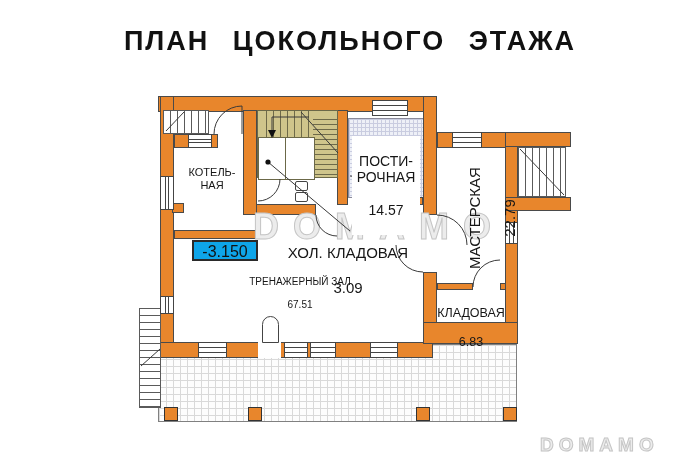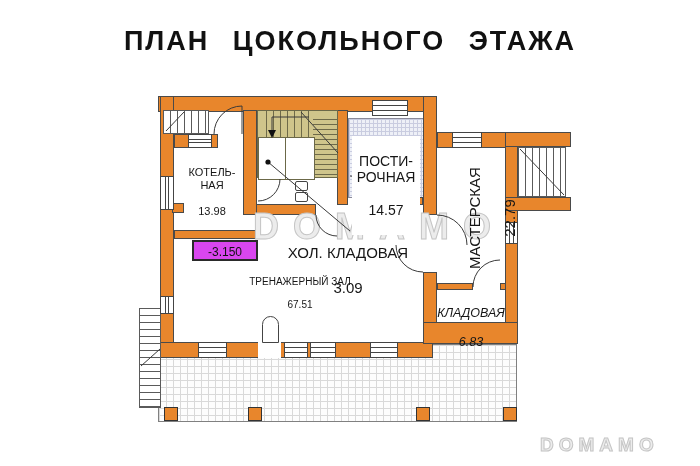--- a/index.html
+++ b/index.html
@@ -26,22 +26,22 @@
          box-sizing:border-box;z-index:3;}
   .olive .band{position:absolute;left:2px;top:0;width:53px;height:26px;
         background-image:repeating-linear-gradient(to right,transparent 0 6px,#6e6a49 6px 7px);}
   .olive .col{position:absolute;left:55px;top:4px;width:25px;height:63px;
         background-image:repeating-linear-gradient(to bottom,transparent 0 4px,#6e6a49 4px 5px);}
   .olive .land{position:absolute;left:26px;top:26px;width:29px;height:41px;background:#fff;border:1px solid #6b6848;}
   .olive .pan{position:absolute;left:0;top:26px;width:26px;height:41px;background:#fff;border:1px solid #6b6848;}
   .lbl{position:absolute;z-index:7;color:#161616;text-align:center;line-height:1.18;white-space:pre-line;}
   .lbl .nm{display:block;}
   .lbl .ar{display:block;}
-  .elev{position:absolute;left:192px;top:240px;width:66px;height:21px;border:2px solid #2a2a2a;background:#d946ef;
-        z-index:7;font-size:12px;color:#111;text-align:center;line-height:20px;box-sizing:border-box;}
+  .elev{position:absolute;left:192px;top:240px;width:66px;height:21px;border:2px solid #2a2a2a;background:#0ea5e9;
+        z-index:7;font-size:16px;color:#111;text-align:center;line-height:20px;box-sizing:border-box;}
   .wm{position:absolute;z-index:5;font-weight:bold;color:#ececec;-webkit-text-stroke:1px #c5c5c5;white-space:nowrap;}
   .wmC{left:253px;top:206px;font-size:36px;letter-spacing:14px;}
   .wmR{left:540px;top:434px;font-size:19px;letter-spacing:5px;}
   .eq{position:absolute;background:#fff;border:1px solid #444;border-radius:2px;box-sizing:border-box;z-index:5;}
   .leaf{position:absolute;left:262px;top:316px;width:17px;height:27px;background:#fff;border:1px solid #444;
         border-radius:9px 9px 0 0;box-sizing:border-box;z-index:5;}
   svg.ov{position:absolute;left:0;top:0;z-index:6;pointer-events:none;}
 </style>
 </head>
 <body>
@@ -146,40 +146,39 @@
       <line x1="520" y1="149" x2="564" y2="195"></line>
       <line x1="141" y1="366" x2="160" y2="349"></line>
     </g>
     <circle cx="268" cy="162" r="2.6" fill="#111"></circle>
     <path d="M268,130 L276,130 L272,138 Z" fill="#111"></path>
   </svg>
 
   <div class="lbl" style="left:168px;top:153px;width:88px;font-size:11px;">
     <span class="nm">КОТЕЛЬ-
 НАЯ</span>
-    <span class="ar">13.98</span>
   </div>
   <div class="lbl" style="left:352px;top:136px;width:68px;font-size:14px;background:#fff;">
     <span class="nm">ПОСТИ-
 РОЧНАЯ</span>
     <span class="ar">14.57</span>
   </div>
   <div class="lbl" style="left:400px;top:196px;width:140px;height:44px;font-size:15px;transform:rotate(-90deg);">
     <span class="nm">МАСТЕРСКАЯ</span>
     <span class="ar">22.79</span>
   </div>
   <div class="lbl" style="left:278px;top:226px;width:140px;font-size:15px;">
     <span class="nm">ХОЛ. КЛАДОВАЯ</span>
     <span class="ar">3.09</span>
   </div>
   <div class="lbl" style="left:198px;top:264px;width:204px;font-size:10px;">
     <span class="nm">ТРЕНАЖЕРНЫЙ ЗАЛ</span>
     <span class="ar">67.51</span>
   </div>
-  <div class="lbl" style="left:436px;top:291px;width:70px;font-size:12.5px;font-style:italic;">
+  <div class="lbl" style="left:436px;top:291px;width:70px;font-size:12.5px;">
     <span class="nm">КЛАДОВАЯ</span>
     <span class="ar">6.83</span>
   </div>
 
   <div class="elev">-3.150</div>
 
   <div class="wm wmC">DOMAMO</div>
   <div class="wm wmR">DOMAMO</div>
 
 </div>

